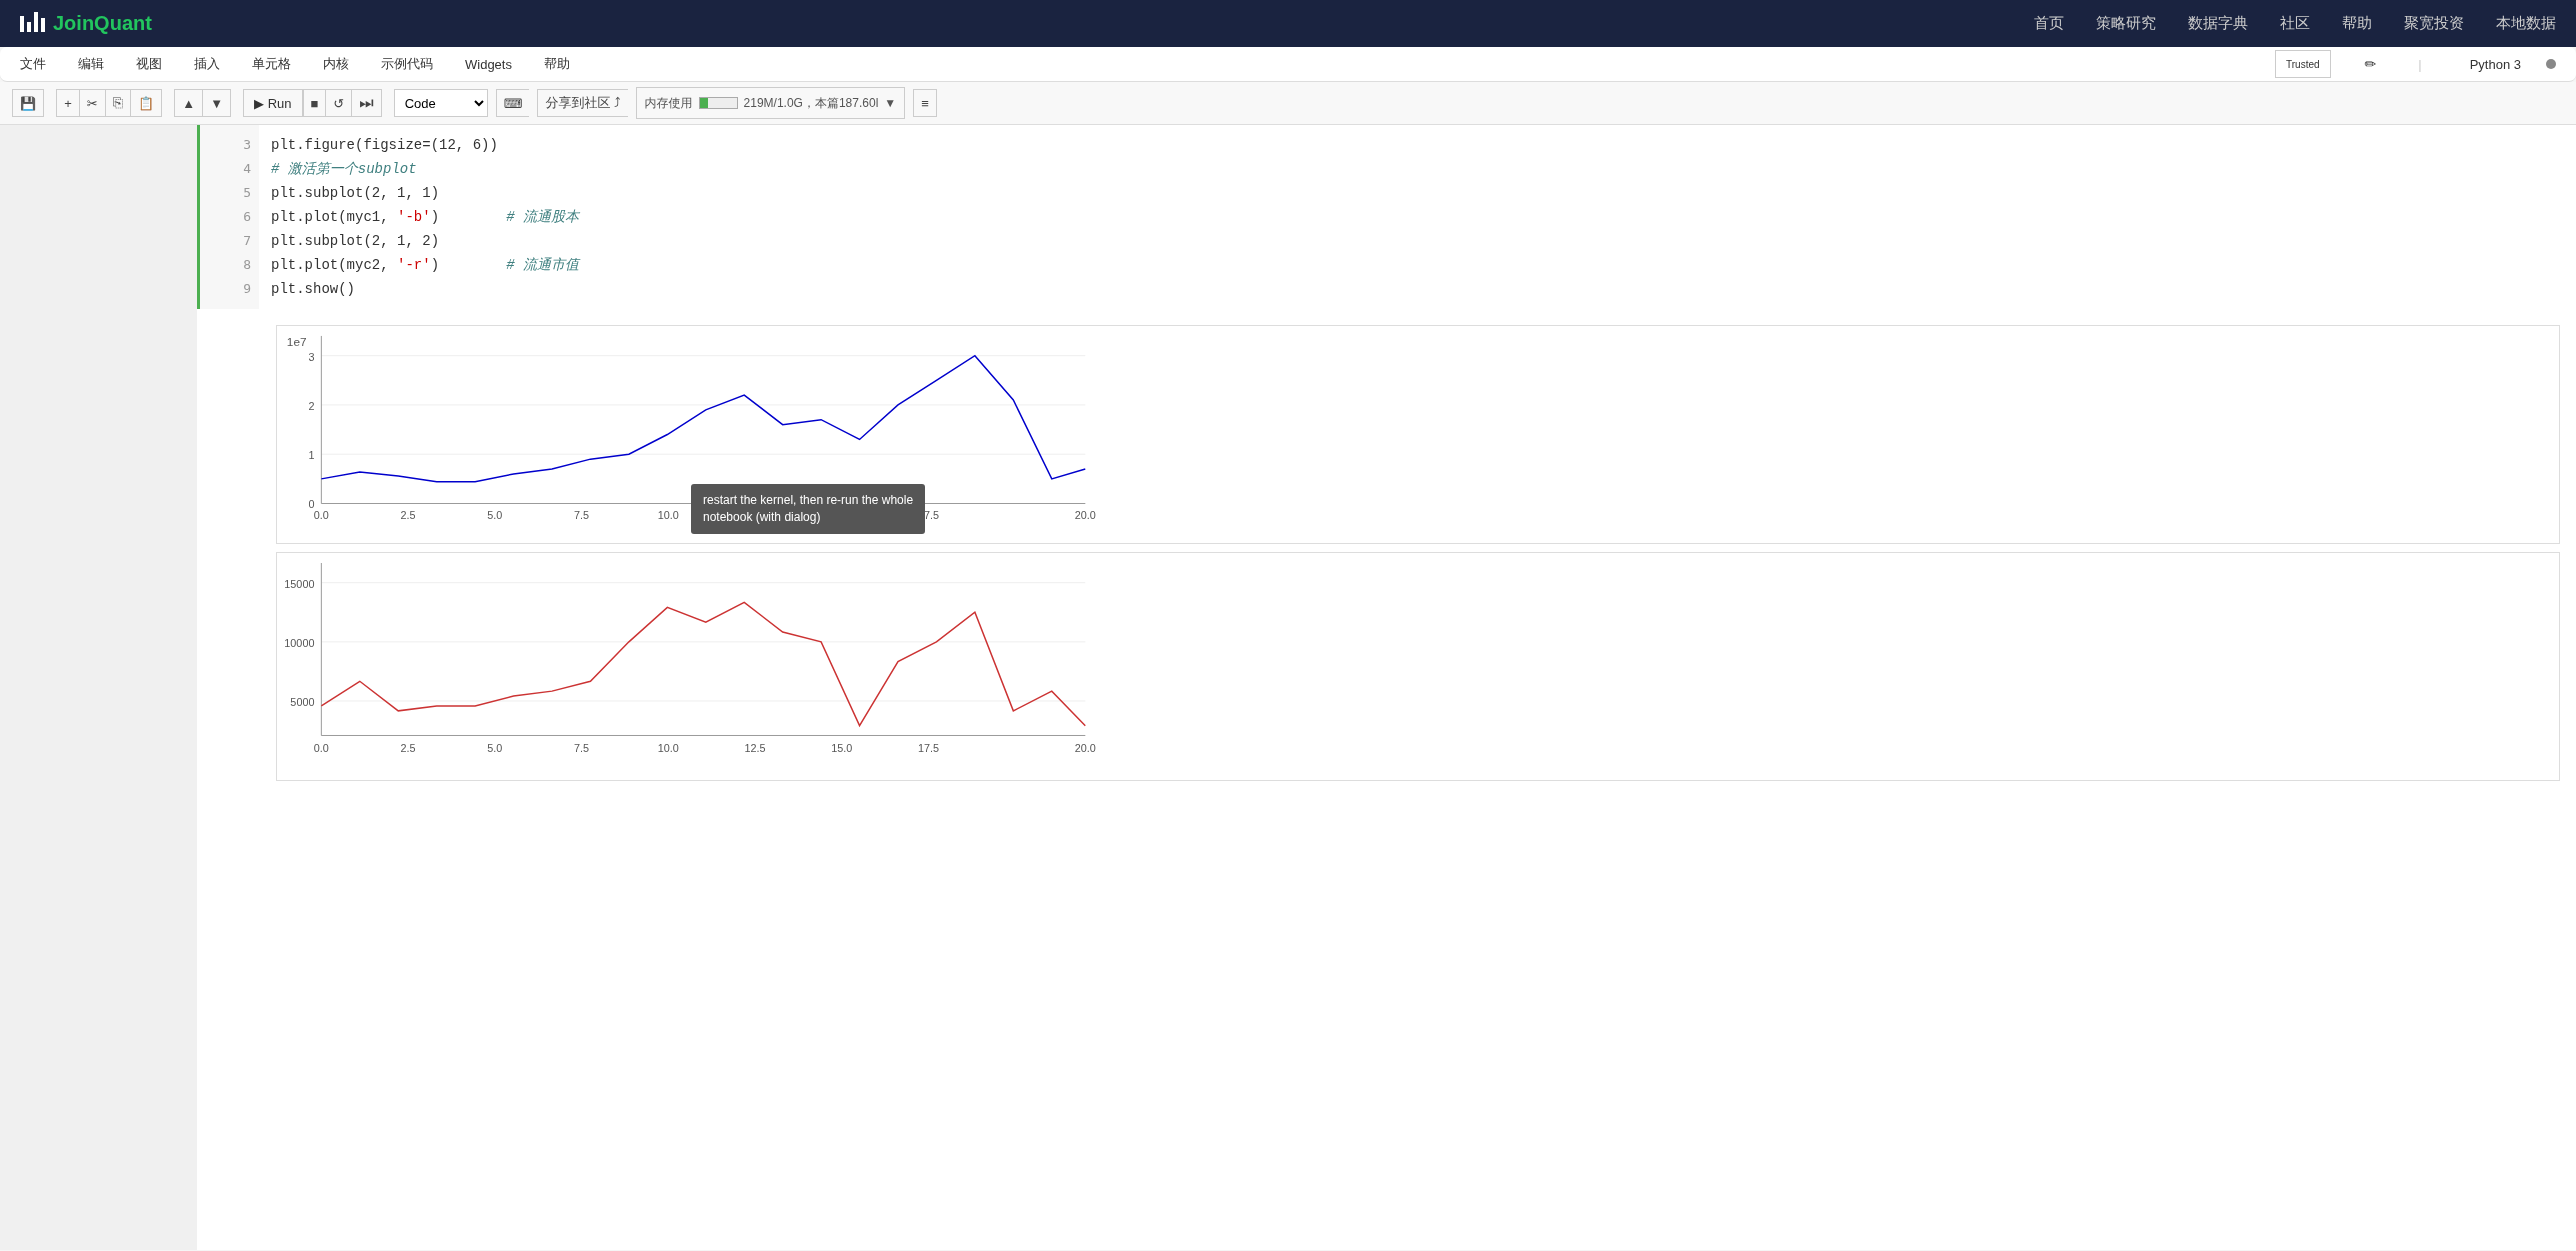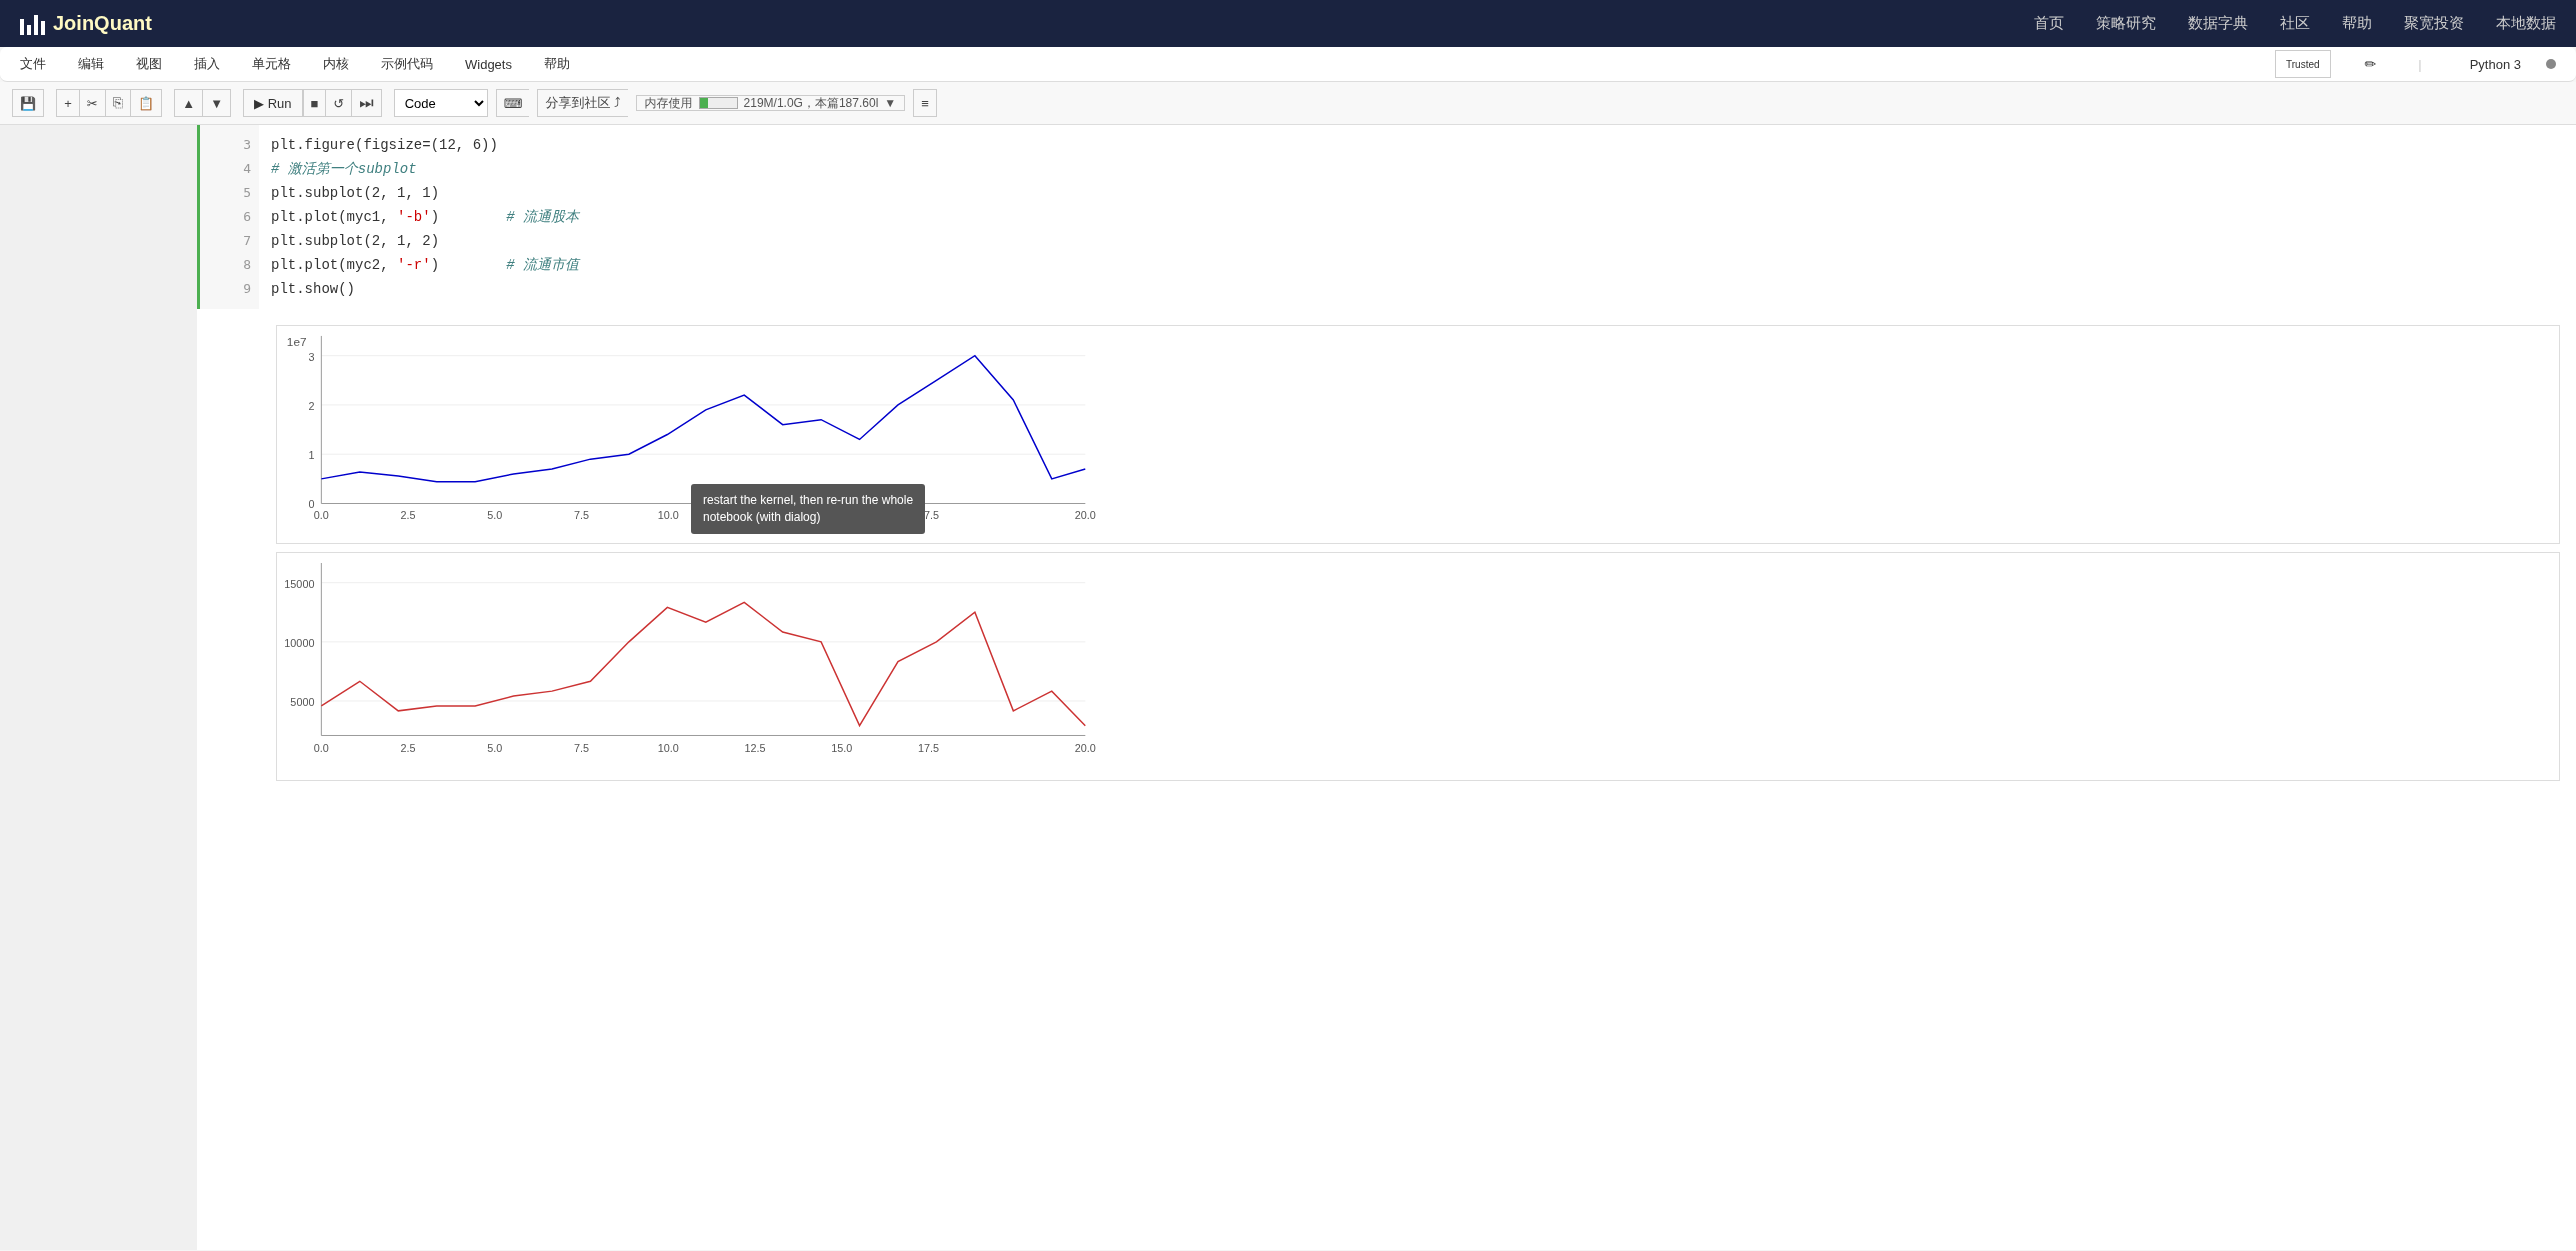--- a/index.html
+++ b/index.html
@@ -9,25 +9,25 @@
     .top-nav {
       background: #1a2340;
       height: 47px;
       display: flex;
       align-items: center;
       padding: 0 20px;
       color: white;
     }
     .logo {
       display: flex;
-      align-items: flex-end;
+      align-items: flex-start;
       gap: 8px;
       font-size: 20px;
       font-weight: bold;
-      color: #fef9c3;
+      color: #22c55e;
       margin-right: auto;
     }
     .logo-icon {
       display: flex;
       gap: 3px;
       align-items: flex-end;
     }
     .logo-bar {
       background: white;
       width: 4px;
@@ -118,21 +118,21 @@
     }
 
     .memory-info {
       font-size: 12px;
       color: #555;
       display: flex;
       align-items: center;
       gap: 6px;
       border: 1px solid #ccc;
       padding: 2px 8px;
-      height: 16px;
+      height: 32px;
     }
     .memory-bar-outer {
       width: 39px;
       height: 12px;
       background: #eee;
       border: 1px solid #aaa;
     }
     .memory-bar-inner {
       height: 100%;
       background: #4caf50;

